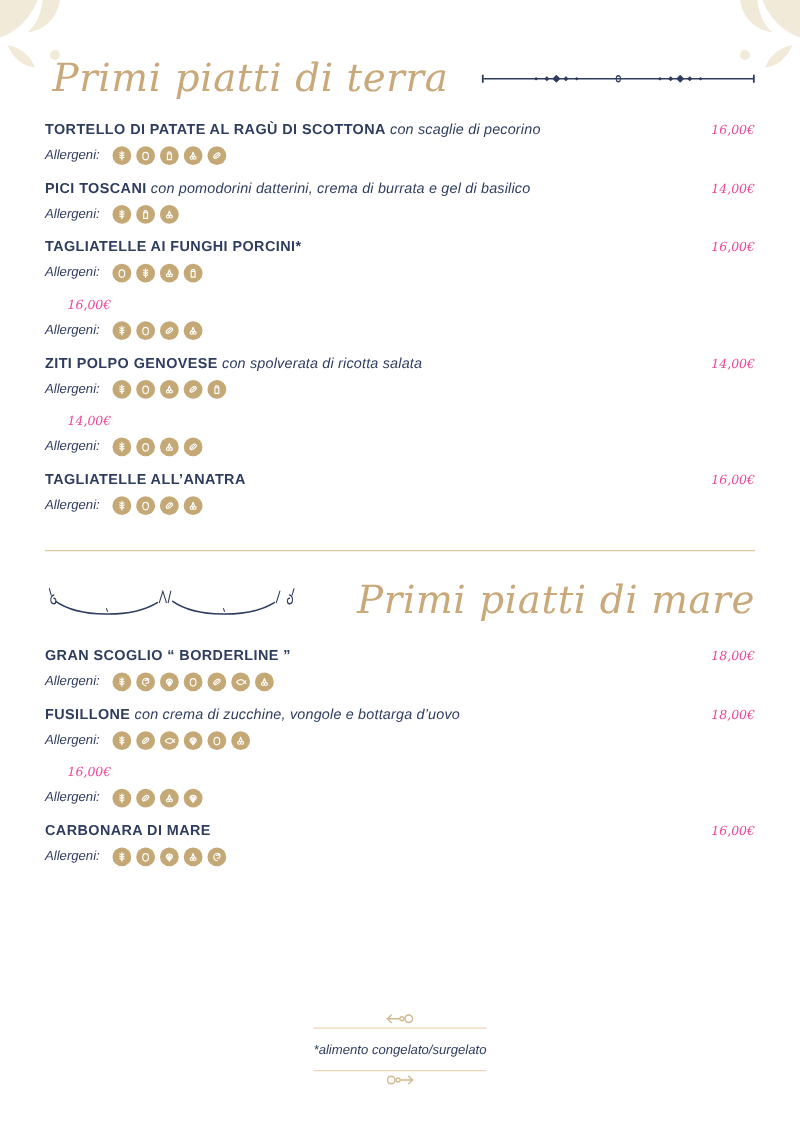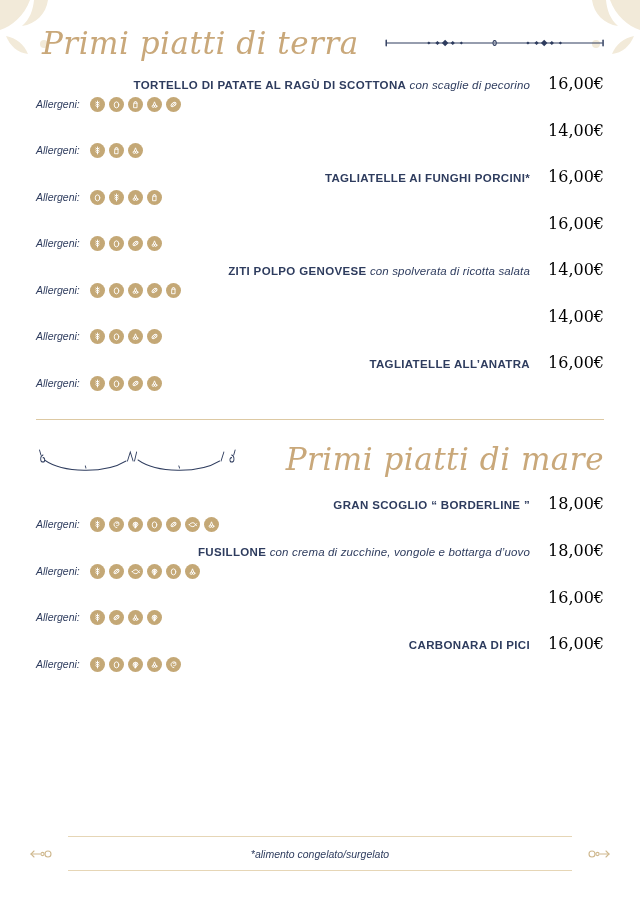--- a/index.html
+++ b/index.html
@@ -8,58 +8,58 @@
     background:#ffffff;color:#2e3c5e;
     font-family:"Liberation Sans",sans-serif;
     -webkit-font-smoothing:antialiased;
   }
   .corner{position:absolute;top:0;pointer-events:none;}
   .corner.left{left:0;}
   .corner.right{right:0;transform:scaleX(-1);}
   .page{padding:0 36px;position:relative;}
 
   .sec-header{display:flex;align-items:center;gap:26px;}
-  .sec-header.terra{padding-top:24px;margin-bottom:14px;}
+  .sec-header.terra{padding-top:44px;margin-bottom:14px;}
   .sec-header.mare{margin:20px 0 18px;gap:47px;}
   .script-title{
     font-family:"DejaVu Serif","Liberation Serif",serif;
     font-style:italic;font-weight:400;
     font-size:31px;line-height:1.25;color:#c9a87a;
     letter-spacing:.5px;white-space:nowrap;
   }
   .orna-line,.flourish{flex:1;min-width:0;height:16px;}
   .flourish{height:26px;}
 
   .items{}
   .item{margin-bottom:12px;}
-  .item-top{display:flex;justify-content:flex-end;align-items:baseline;}
+  .item-top{display:flex;justify-content:space-between;align-items:baseline;}
   .dish{
     font-size:11.5px;font-weight:700;letter-spacing:.35px;
     line-height:14px;color:#2e3c5e;
   }
   .dish .desc{font-weight:400;font-style:italic;letter-spacing:.15px;}
   .price{
     font-family:"DejaVu Serif","Liberation Serif",serif;
-    font-size:16px;line-height:14px;
-    white-space:nowrap;margin-left:18px;color:#000000;
+    font-style:italic;font-size:10px;line-height:14px;
+    white-space:nowrap;margin-left:18px;color:#ec4899;
   }
   .allerg{display:flex;align-items:center;gap:5px;margin-top:5px;height:15px;}
   .allerg-label{font-style:italic;font-size:10.5px;color:#2e3c5e;margin-right:5px;}
   .badge{
     width:15px;height:15px;border-radius:50%;background:#c4a876;
     display:inline-flex;align-items:center;justify-content:center;flex:0 0 auto;
   }
   .badge svg{width:11px;height:11px;stroke:#fff;fill:none;stroke-width:1;
     stroke-linecap:round;stroke-linejoin:round;}
 
   .gold-divider{border:0;border-top:1px solid #ddc9a3;margin:28px 0 0 0;}
 
   .footer{
     position:absolute;left:28px;right:28px;bottom:34px;
-    display:flex;align-items:center;
+    display:flex;align-items:center;flex-direction:column;
   }
   .footnote-box{
     flex:1;margin:0 14px;
     border-top:1px solid #e6d6b6;border-bottom:1px solid #e6d6b6;
     text-align:center;padding:7px 0 8px;
   }
   .footnote{font-style:italic;font-size:10.5px;color:#2e3c5e;}
   .foot-orn{flex:0 0 auto;height:14px;}
 </style>
 </head>
@@ -142,20 +142,21 @@
                   <ellipse cx="6" cy="6" rx="3.1" ry="1.7" transform="rotate(-38 6 6)"></ellipse>
                   <path d="M4.8 7.1l2.4-2.2"></path>
                 </svg>
               </span>
             </span>
     </div>
   </div>
 
   <div class="item">
     <div class="item-top">
+      <div class="dish"><span>PICI TOSCANI</span><span class="desc"> con pomodorini datterini, crema di burrata e gel di basilico</span></div>
       <div class="price">14,00€</div>
     </div>
     <div class="allerg">
       <span class="allerg-label">Allergeni:</span>
       <span style="display:inline-flex;gap:4px;">
               <span class="badge">
                 <svg viewBox="0 0 12 12">
                   <path d="M6 2.2v7.6M6 4.6 4.2 3.4M6 4.6l1.8-1.2M6 6.6 4.2 5.4M6 6.6l1.8-1.2M6 8.6 4.2 7.4M6 8.6l1.8-1.2"></path>
                 </svg>
               </span>
@@ -500,21 +501,21 @@
                 <svg viewBox="0 0 12 12">
                   <path d="M3.3 6.2a2.7 2.7 0 0 1 5.4 0L6 9.7zM6 3.9v5.4M4.4 4.6 6 9.5M7.6 4.6 6 9.5"></path>
                 </svg>
               </span>
             </span>
     </div>
   </div>
 
   <div class="item">
     <div class="item-top">
-      <div class="dish"><span>CARBONARA DI PICI</span></div>
+      <div class="dish"><span>CARBONARA DI MARE</span></div>
       <div class="price">16,00€</div>
     </div>
     <div class="allerg">
       <span class="allerg-label">Allergeni:</span>
       <span style="display:inline-flex;gap:4px;">
               <span class="badge">
                 <svg viewBox="0 0 12 12">
                   <path d="M6 2.2v7.6M6 4.6 4.2 3.4M6 4.6l1.8-1.2M6 6.6 4.2 5.4M6 6.6l1.8-1.2M6 8.6 4.2 7.4M6 8.6l1.8-1.2"></path>
                 </svg>
               </span>

